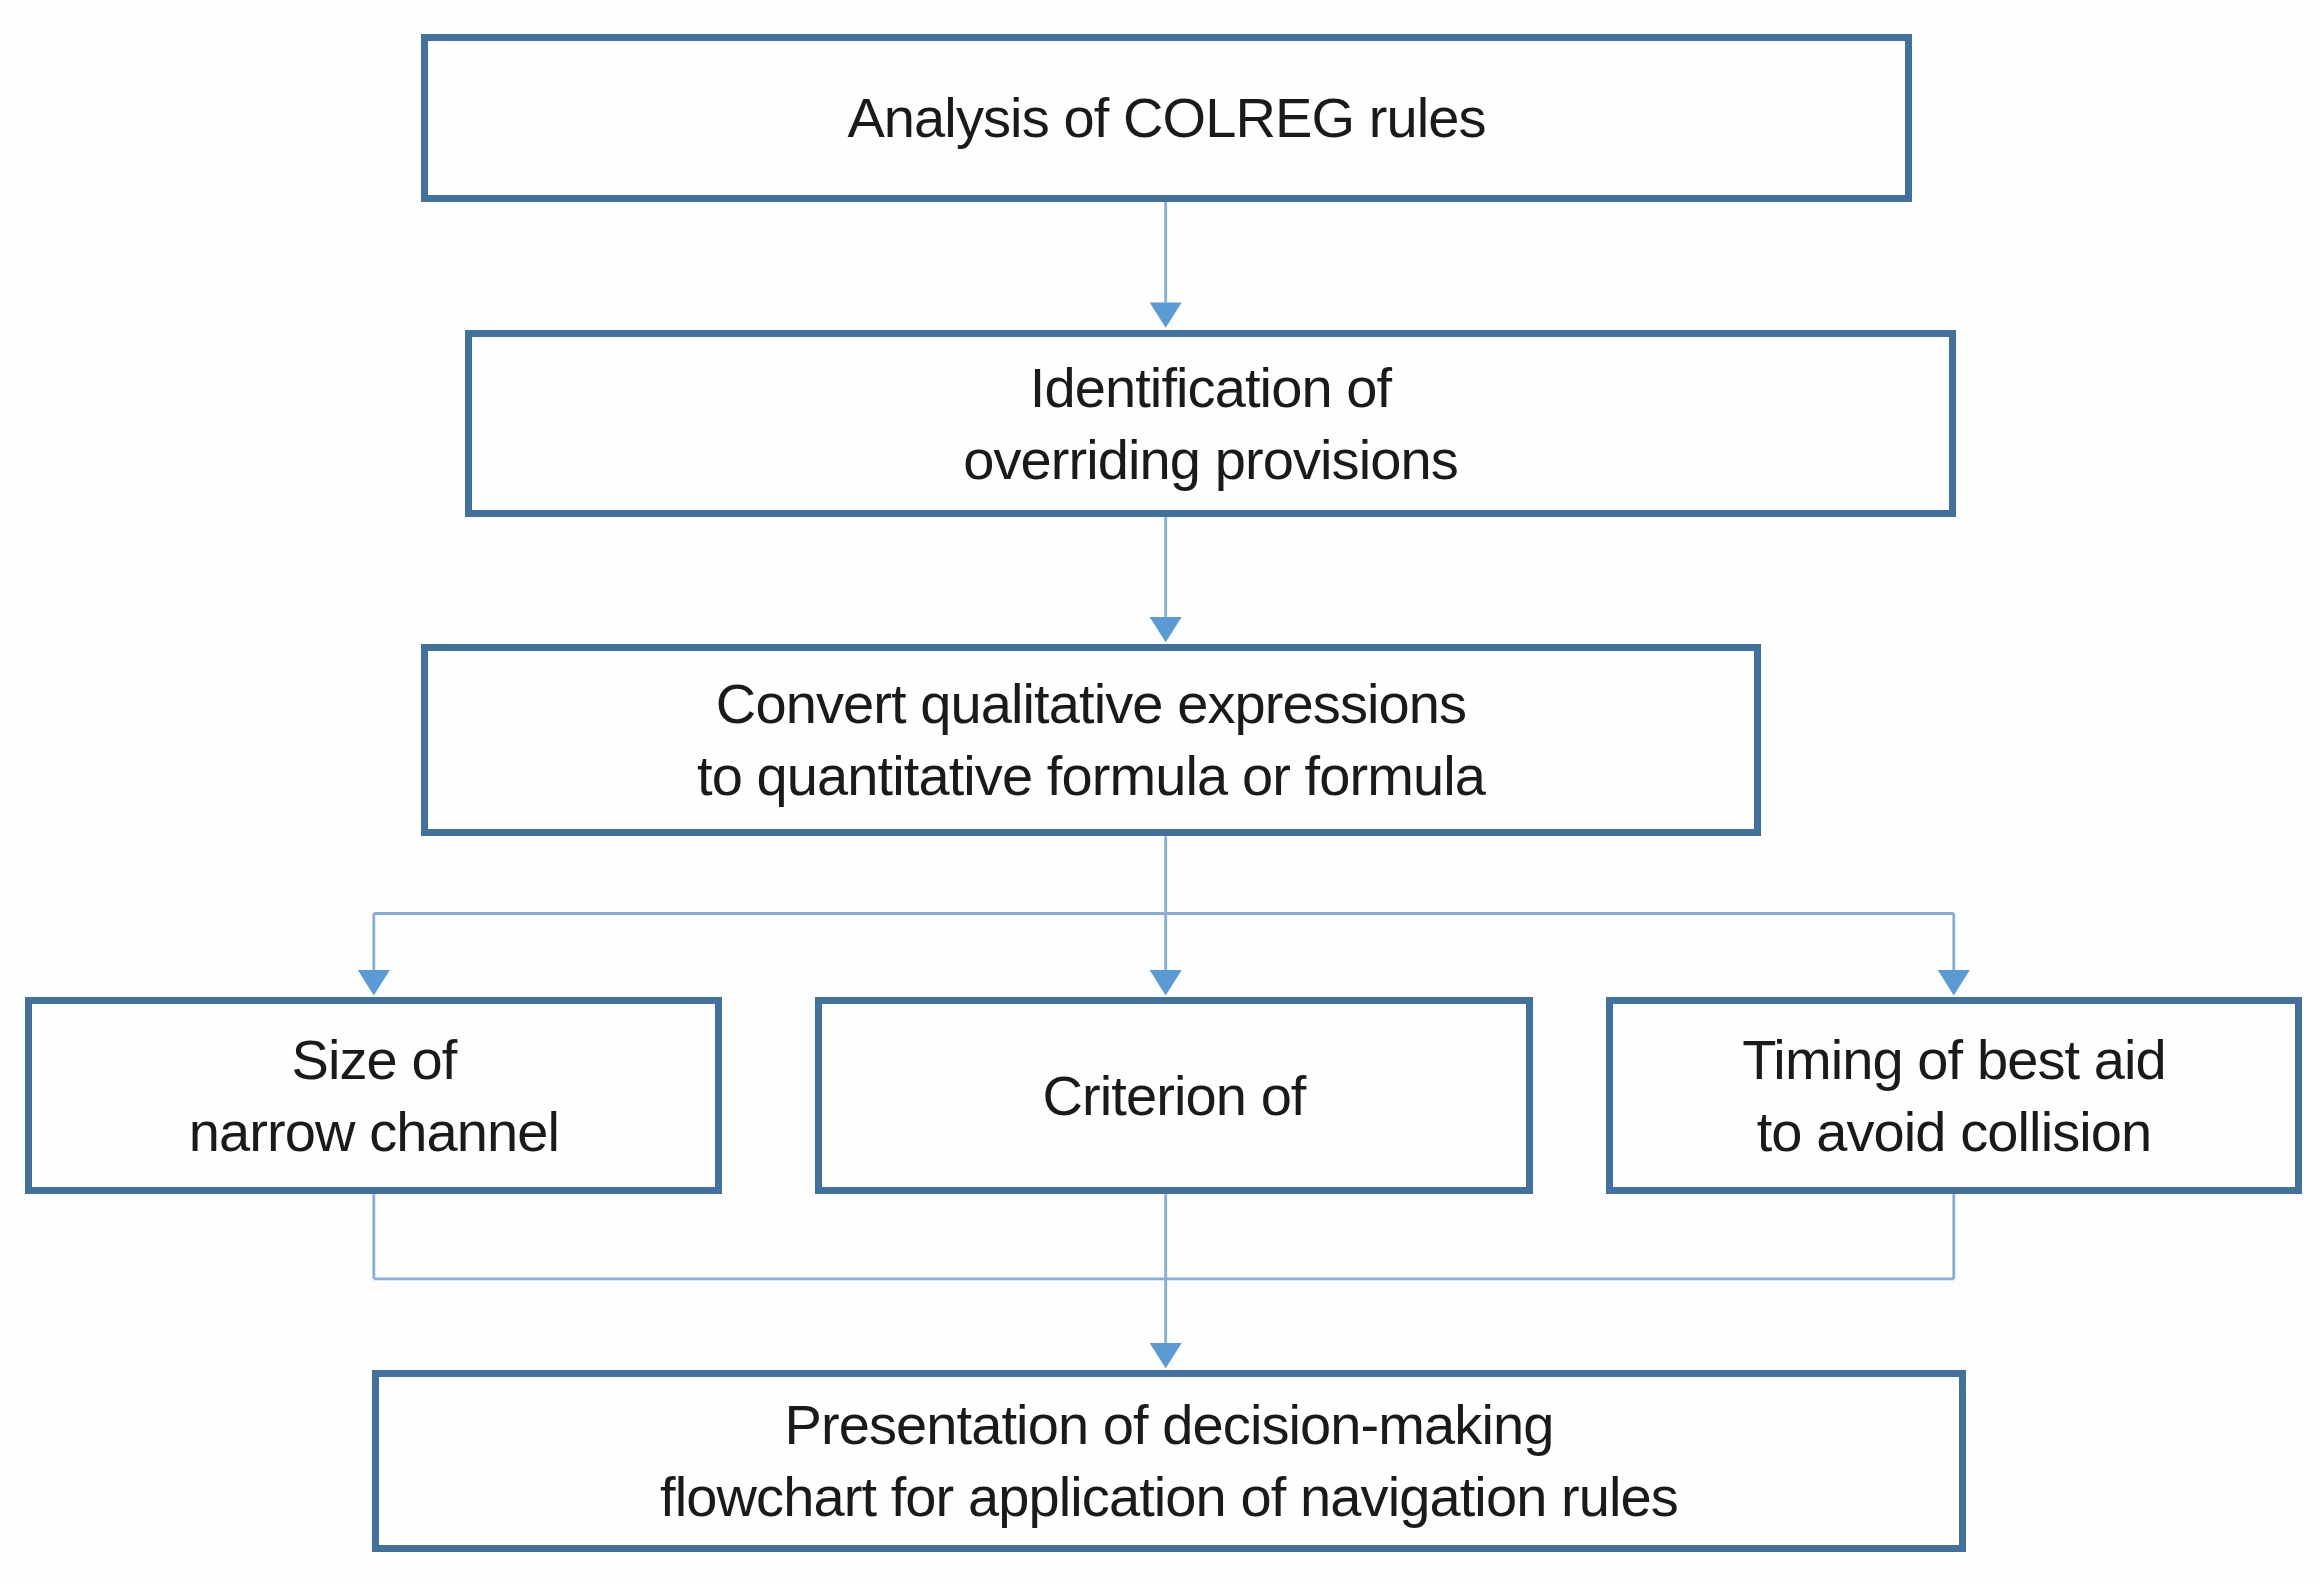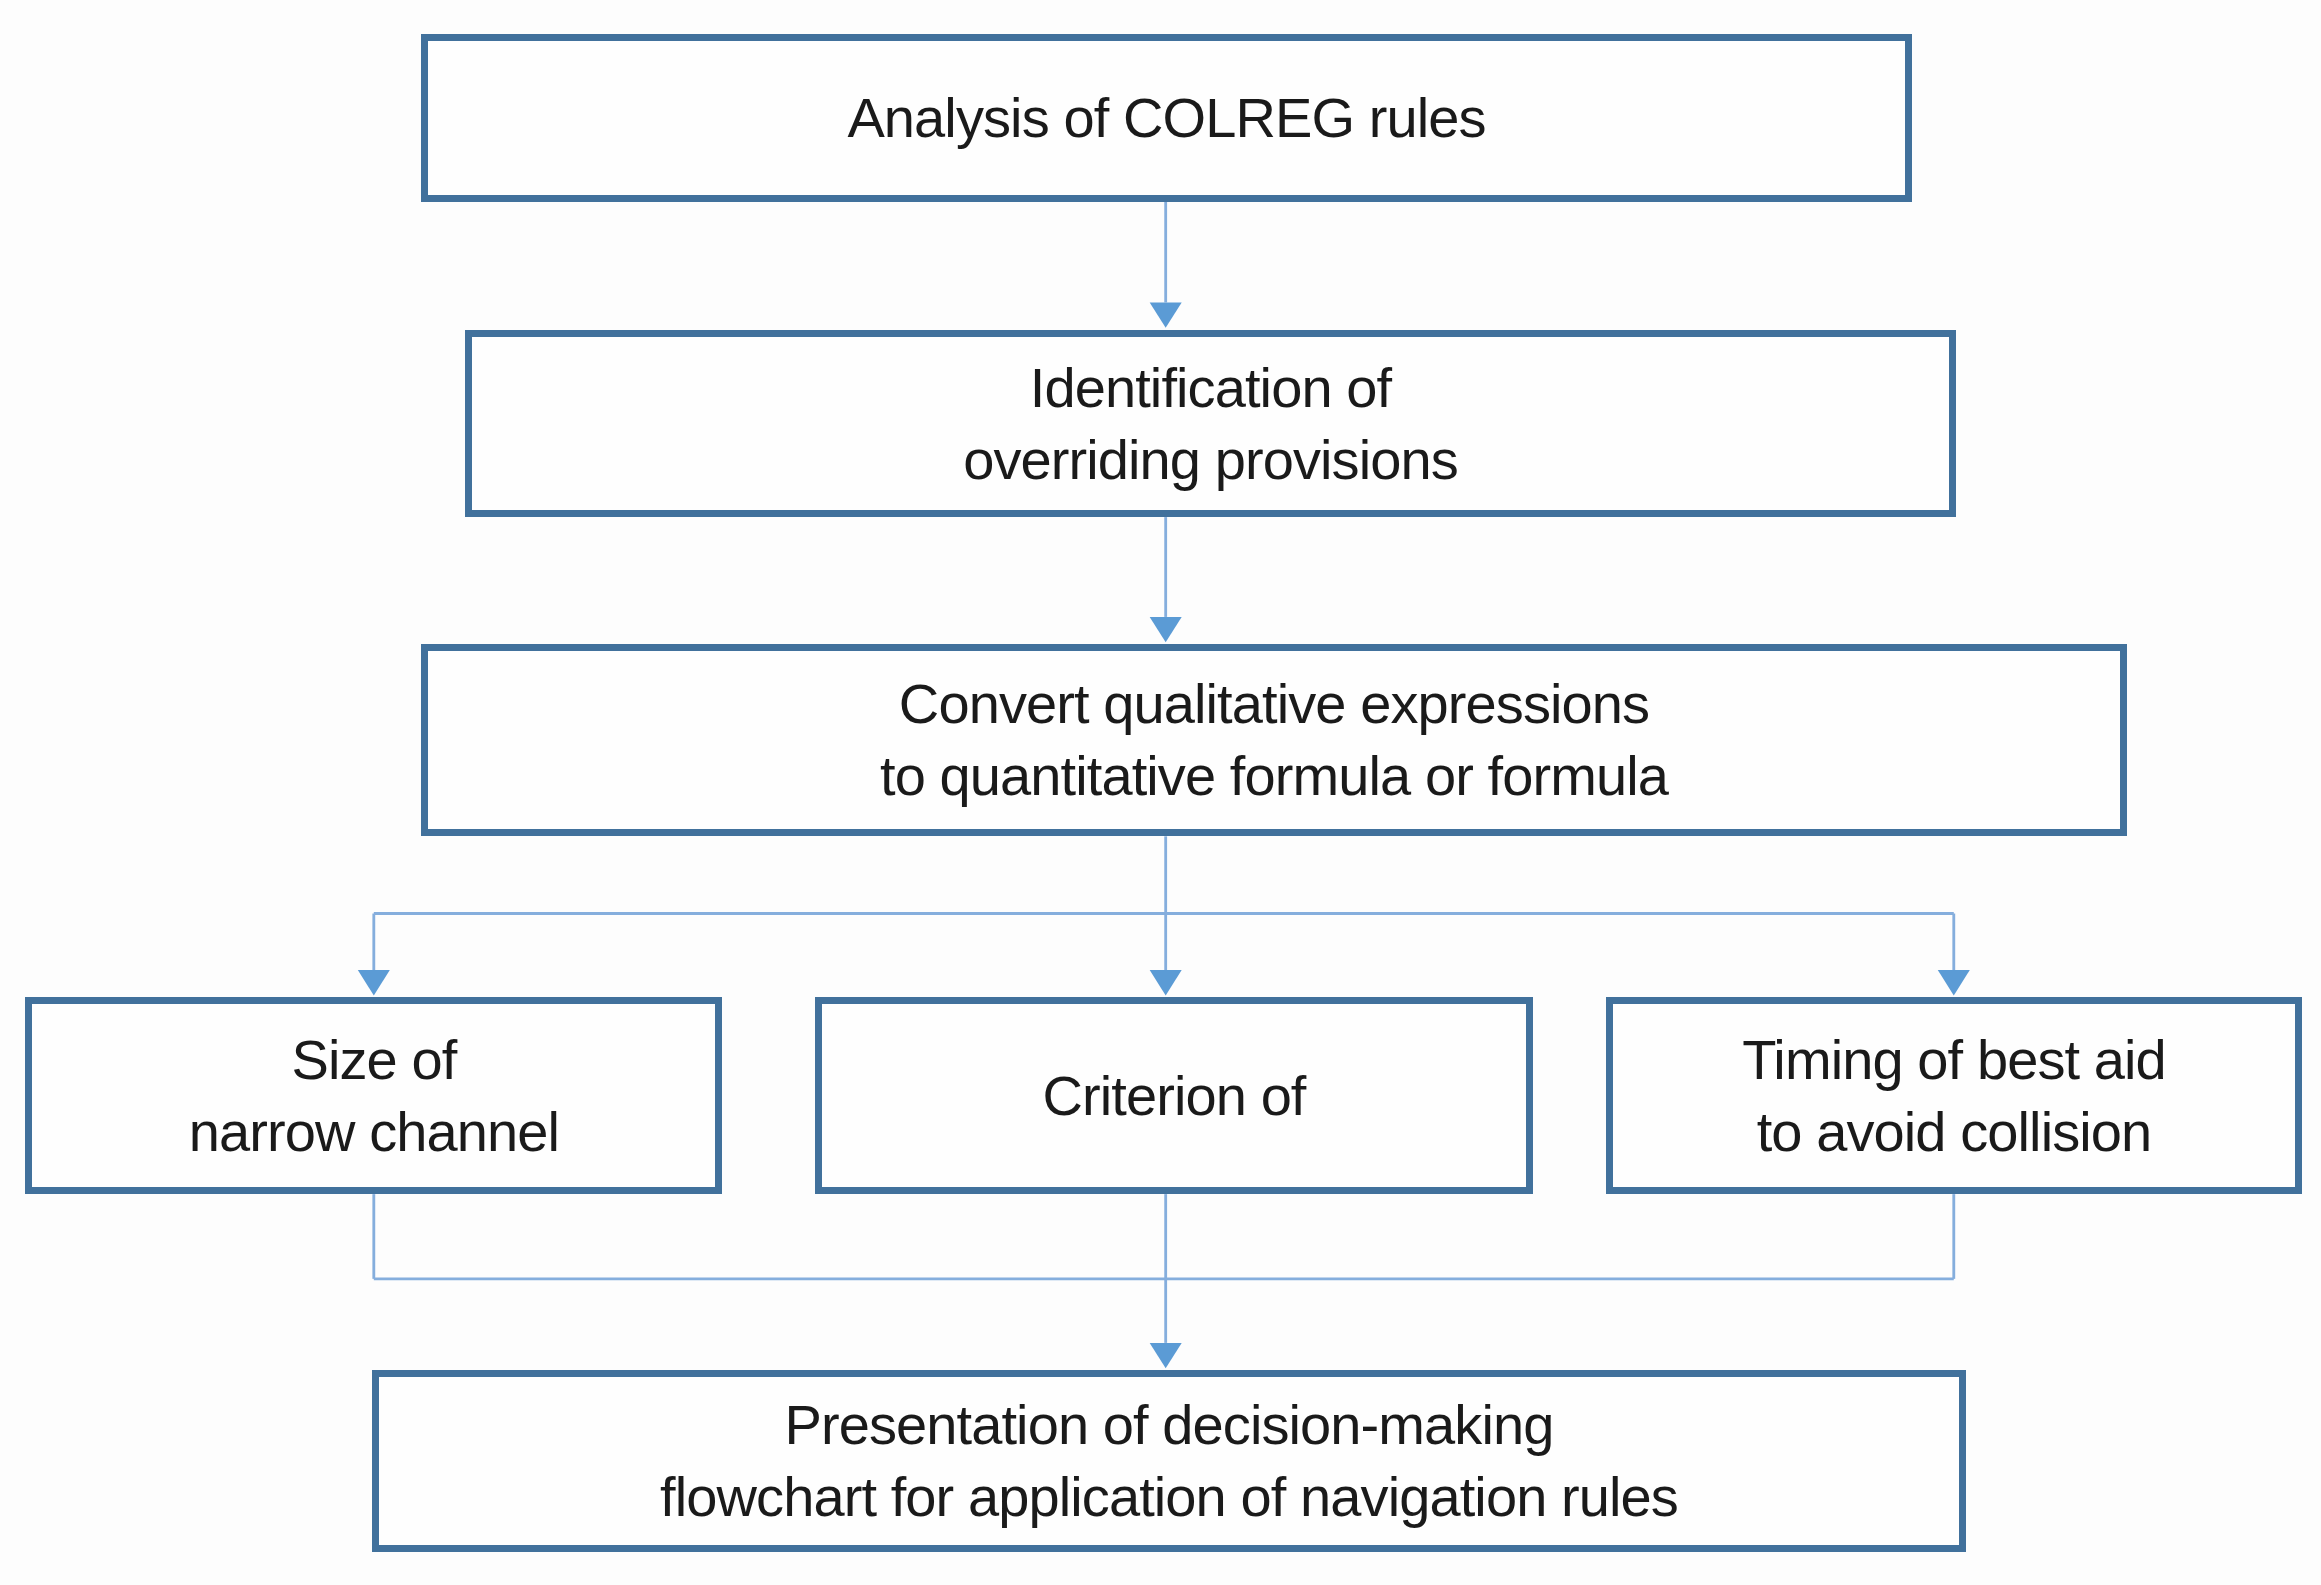--- a/index.html
+++ b/index.html
@@ -45,21 +45,21 @@
     font-size: 56px;
     line-height: 1.28;
     letter-spacing: -0.9px;
     white-space: nowrap;
   }
   .node .ln { display: block; }
 
   
   #n-analysis        { left: 421px;  top: 34px;   width: 1491px; height: 168px; }
   #n-identification  { left: 421px;  top: 330px;  width: 1491px; height: 187px; margin-left: 44px; }
-  #n-convert         { left: 421px;  top: 644px;  width: 1706px; height: 192px; text-align: center; }
+  #n-convert         { left: 421px;  top: 644px;  width: 1340px; height: 192px; text-align: center; }
   #n-narrow          { left: 25.4px;   top: 997px; width: 697px;  height: 197px; }
   #n-visibility      { left: 815px;  top: 997px; width: 718px;  height: 197px; }
   #n-bestaid         { left: 1606px; top: 997px; width: 696px;  height: 197px; }
   #n-presentation    { left: 372px;  top: 1370px; width: 1594px; height: 182px; }
 </style>
 </head>
 <body>
 
 <div id="canvas">
 

